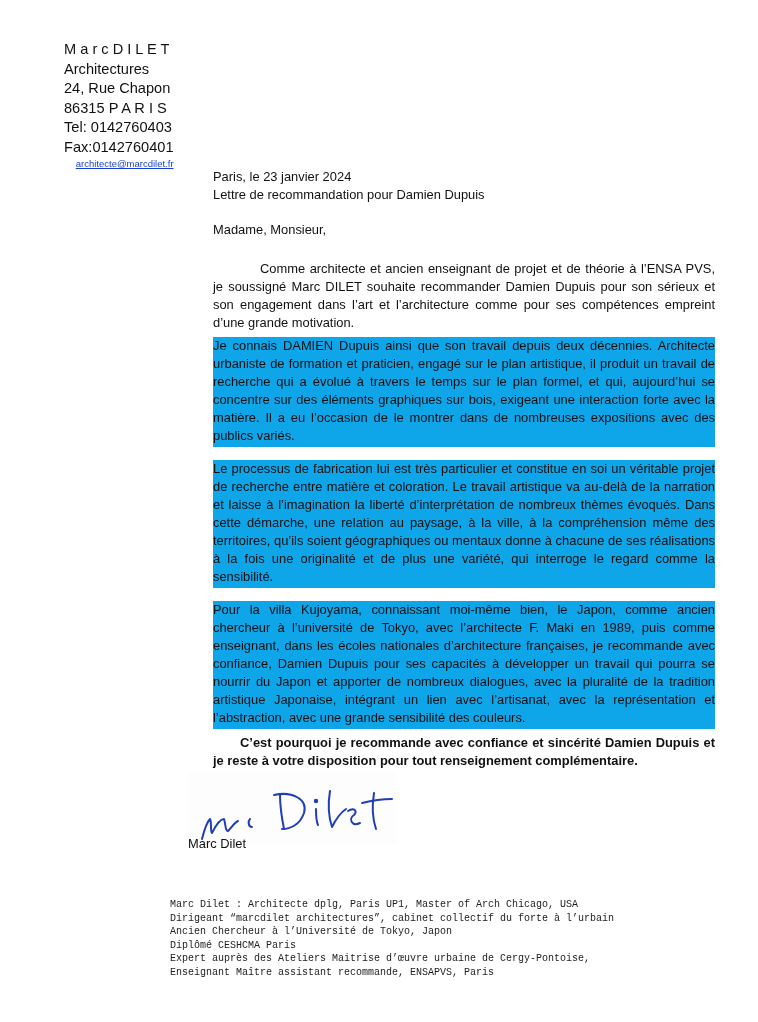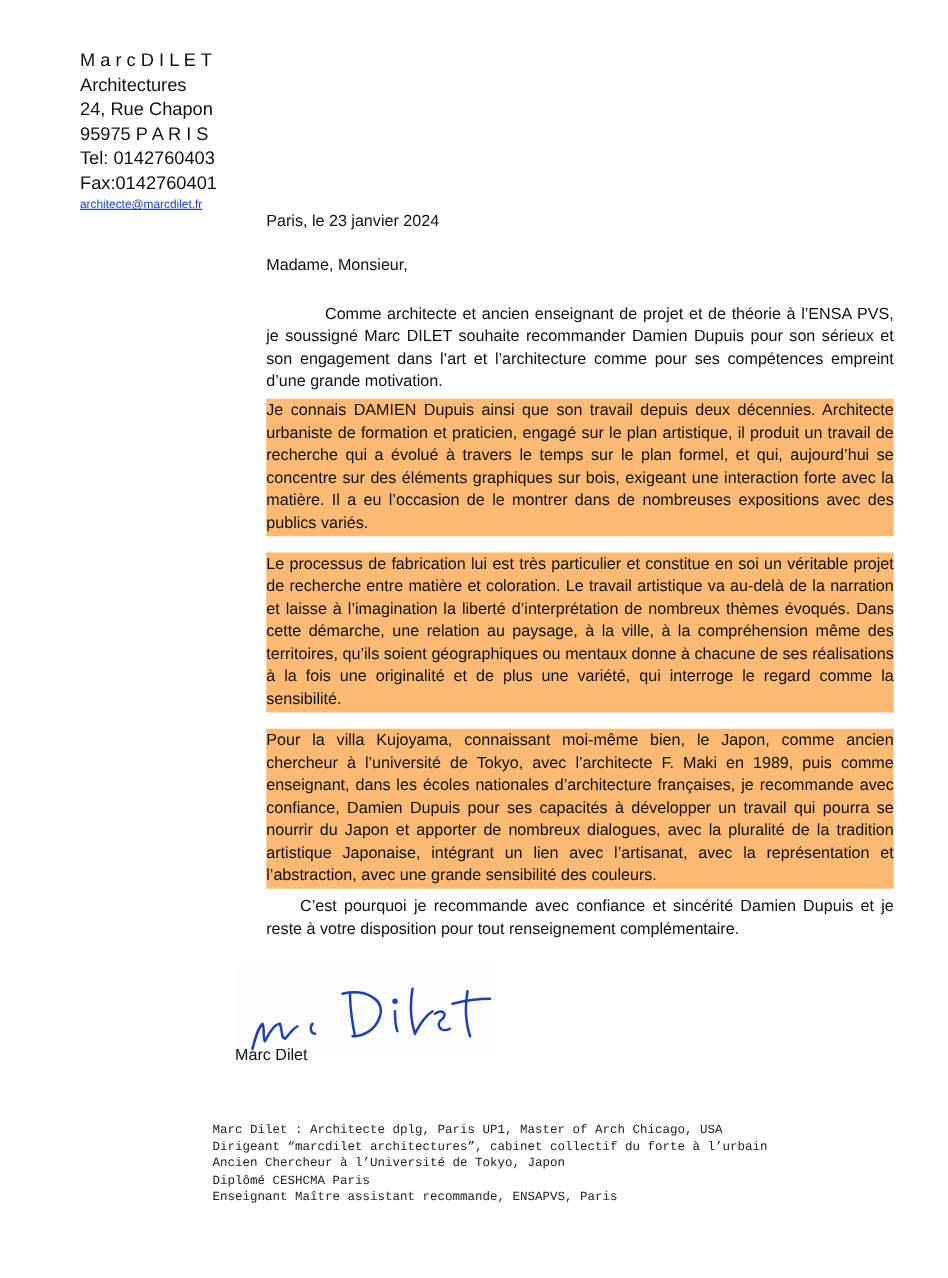--- a/index.html
+++ b/index.html
@@ -1,49 +1,50 @@
 <!DOCTYPE html>
 <html><head>
 <meta charset="utf-8">
 <style>
   html, body { margin: 0; padding: 0; background: #ffffff; }
   body { width: 758px; height: 1022px; position: relative; overflow: hidden; color: #111; }
   .sender { position: absolute; left: 64px; top: 40px; font-size: 14.6px; line-height: 19.5px; font-family: "Liberation Sans", sans-serif; color: #111; }
   .sender .line { display: block; white-space: nowrap; }
-  .sender .email { font-size: 9.5px; color: #1a3fd0; text-decoration: underline; line-height: 13px; display: block; margin-top: 0px; }
+  .sender .email { font-size: 9.5px; color: #1a3fd0; text-decoration: underline; line-height: 13px; display: block; margin-top: 0px; text-align: right; }
   .body { position: absolute; left: 187px; top: 168px; width: 502px; font-family: "Liberation Sans", sans-serif; font-size: 12.9px; line-height: 18px; color: #111; margin-left: 26px; }
   .body p { margin: 0; text-align: justify; }
   .dateline, .subject { display: block; }
   .salutation { margin-top: 17px !important; }
   .para1 { margin-top: 21px !important; text-indent: 47px; }
-  .shaded { background: #fdba74; }
+  .shaded { background: #0ea5e9; }
   .para2 { margin-top: 5px !important; padding-bottom: 2px; }
   .para3 { margin-top: 13px !important; padding-bottom: 2px; }
   .para4 { margin-top: 13px !important; padding-bottom: 2px; }
-  .para5 { margin-top: 5px !important; text-indent: 27px; }
+  .para5 { margin-top: 5px !important; text-indent: 27px; font-weight: bold; }
   .signature { position: absolute; left: 188px; top: 773px; width: 208px; height: 72px; background: #fdfdfd; }
   .signer { position: absolute; left: 188px; top: 836px; font-family: "Liberation Sans", sans-serif; font-size: 12.9px; color: #111; }
   .footer { position: absolute; left: 170px; top: 898px; font-family: Liberation Mono, monospace; font-size: 10px; line-height: 13.6px; color: #222; }
   .footer .line { display: block; white-space: nowrap; }
 </style>
 </head>
 <body>
 
 <div class="sender">
   <span class="line">M a r c D I L E T</span>
   <span class="line">Architectures</span>
   <span class="line">24, Rue Chapon</span>
-  <span class="line">95975 P A R I S</span>
+  <span class="line">86315 P A R I S</span>
   <span class="line">Tel: 0142760403</span>
   <span class="line">Fax:0142760401</span>
   <a class="email" title="architecte@marcdilet.fr">architecte@marcdilet.fr</a>
 </div>
 
 <div class="body">
   <span class="dateline">Paris, le 23 janvier 2024</span>
+  <span class="subject">Lettre de recommandation pour Damien Dupuis</span>
   <p class="salutation">Madame, Monsieur,</p>
   <p class="para1">Comme architecte et ancien enseignant de projet et de théorie à l’ENSA PVS, je soussigné Marc DILET souhaite recommander Damien Dupuis pour son sérieux et son engagement dans l’art et l’architecture comme pour ses compétences empreint d’une grande motivation.</p>
   <p class="para2 shaded">Je connais DAMIEN Dupuis ainsi que son travail depuis deux décennies. Architecte urbaniste de formation et praticien, engagé sur le plan artistique, il produit un travail de recherche qui a évolué à travers le temps sur le plan formel, et qui, aujourd’hui se concentre sur des éléments graphiques sur bois, exigeant une interaction forte avec la matière. Il a eu l’occasion de le montrer dans de nombreuses expositions avec des publics variés.</p>
   <p class="para3 shaded">Le processus de fabrication lui est très particulier et constitue en soi un véritable projet de recherche entre matière et coloration. Le travail artistique va au-delà de la narration et laisse à l’imagination la liberté d’interprétation de nombreux thèmes évoqués. Dans cette démarche, une relation au paysage, à la ville, à la compréhension même des territoires, qu’ils soient géographiques ou mentaux donne à chacune de ses réalisations à la fois une originalité et de plus une variété, qui interroge le regard comme la sensibilité.</p>
   <p class="para4 shaded">Pour la villa Kujoyama, connaissant moi-même bien, le Japon, comme ancien chercheur à l’université de Tokyo, avec l’architecte F. Maki en 1989, puis comme enseignant, dans les écoles nationales d’architecture françaises, je recommande avec confiance, Damien Dupuis pour ses capacités à développer un travail qui pourra se nourrir du Japon et apporter de nombreux dialogues, avec la pluralité de la tradition artistique Japonaise, intégrant un lien avec l’artisanat, avec la représentation et l’abstraction, avec une grande sensibilité des couleurs.</p>
   <p class="para5">C’est pourquoi je recommande avec confiance et sincérité Damien Dupuis et je reste à votre disposition pour tout renseignement complémentaire.</p>
 </div>
 
 <div class="signature" title="Signature manuscrite M. Dilet">
   <svg width="208" height="72" viewBox="0 0 208 72">
@@ -69,14 +70,15 @@
   </svg>
 </div>
 
 <div class="signer">Marc Dilet</div>
 
 <div class="footer">
   <span class="line">Marc Dilet : Architecte dplg, Paris UP1,  Master of Arch Chicago, USA</span>
   <span class="line">Dirigeant “marcdilet architectures”, cabinet collectif du forte à l’urbain</span>
   <span class="line">Ancien Chercheur à l’Université de Tokyo, Japon</span>
   <span class="line">Diplômé CESHCMA Paris</span>
+  <span class="line">Expert auprès des Ateliers Maitrise d’œuvre urbaine de Cergy-Pontoise,</span>
   <span class="line">Enseignant Maître assistant recommande, ENSAPVS, Paris</span>
 </div>
 
 </body></html>

